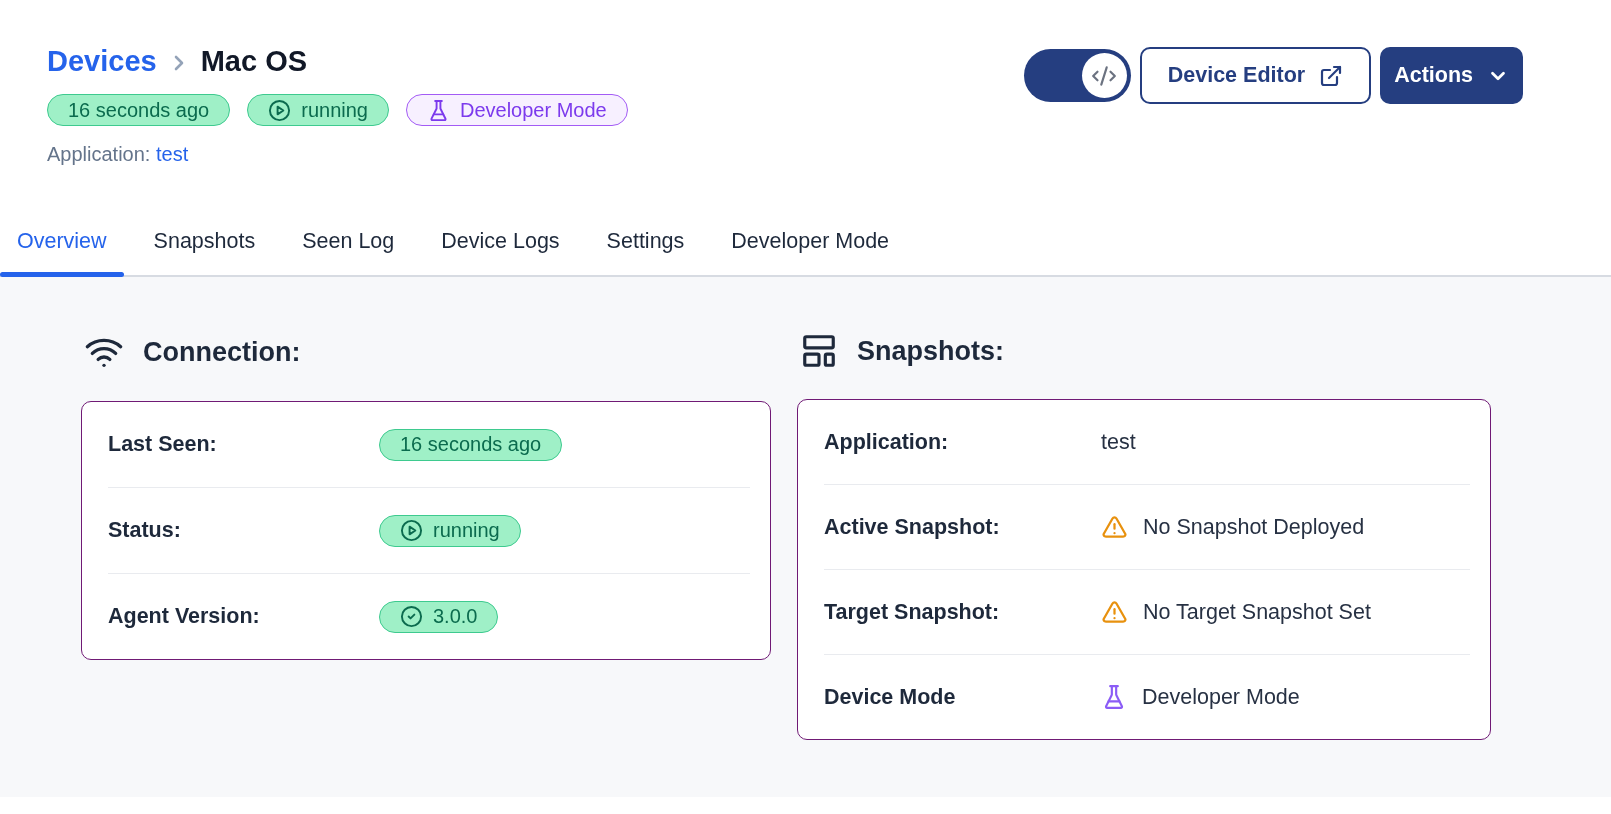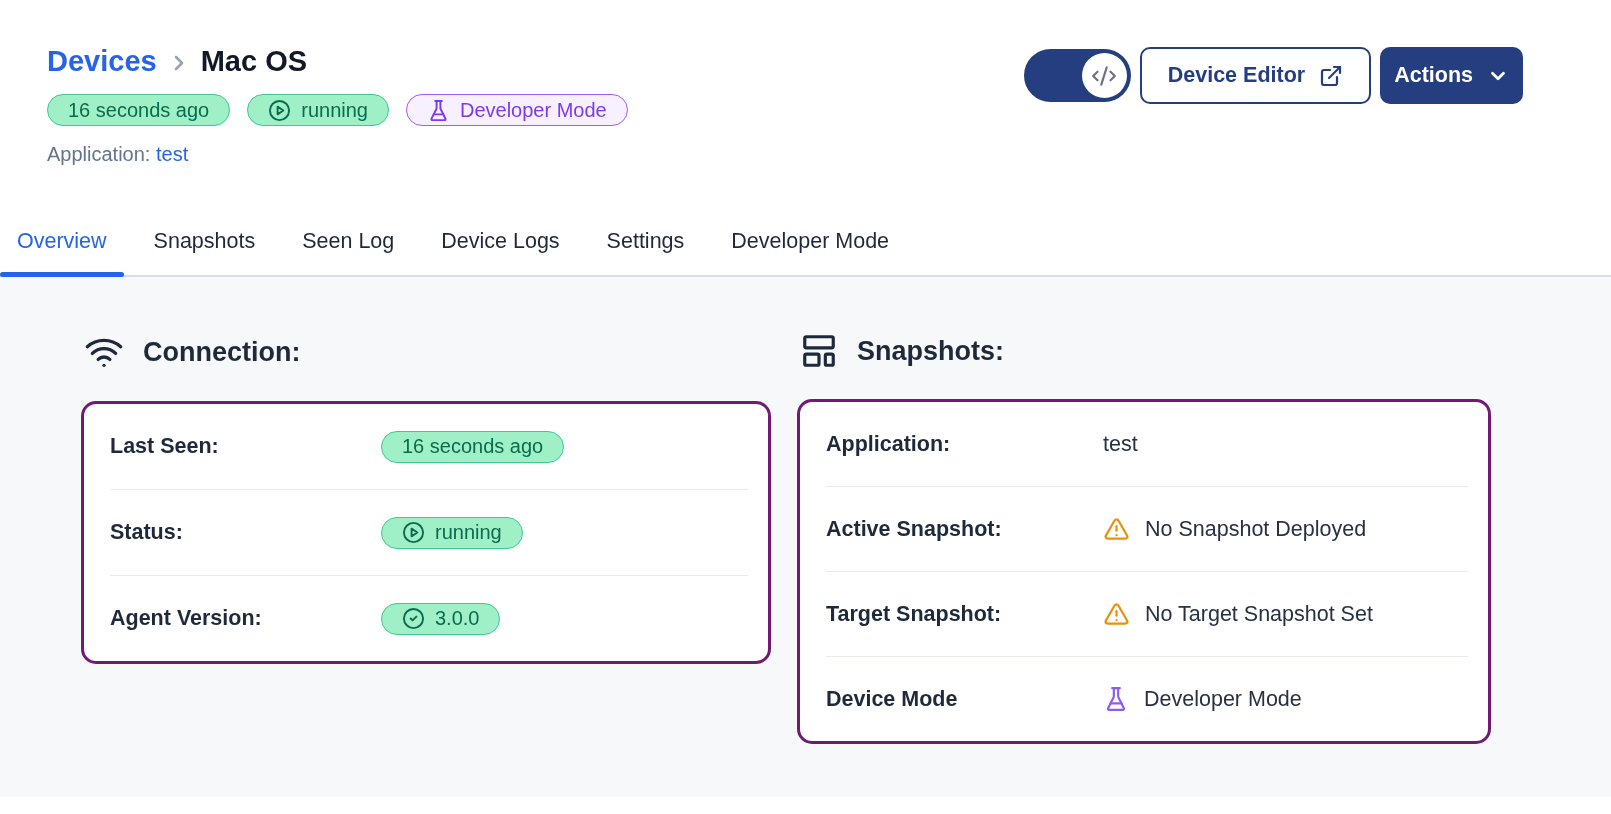--- a/index.html
+++ b/index.html
@@ -47,21 +47,21 @@
   .tab.active { color:#2563eb; }
   .tab.active::after { content:""; position:absolute; left:0; right:0; bottom:-2px;
     height:5px; background:#2563eb; border-radius:3px; }
 
   
   .content { background:#f7f8fa; height:520px; padding:55px 0 0 81px;
     display:flex; gap:26px; align-items:flex-start; }
   .panel-heading { display:flex; align-items:center; gap:19px; margin:0 0 29px 3px;
     color:#1e293b; }
   .panel-heading h2 { font-size:27px; font-weight:700; color:#1e293b; }
-  .card { background:#ffffff; border:3px solid #701a75; border-radius:15px; }
+  .card { background:#ffffff; border:1px solid #701a75; border-radius:10px; }
   .panel.connection .card { width:690px; }
   .panel.deployment .card { width:694px; }
   .row { display:grid; align-items:center; padding-left:26px; }
   .connection .row { grid-template-columns:271px 1fr; height:85px; }
   .deployment .row { grid-template-columns:277px 1fr; height:84px; }
   .row-label { font-size:21.5px; font-weight:700; color:#1e293b; }
   .row-value { display:flex; align-items:center; gap:15px; font-size:21.5px; color:#273143; }
   .divider { height:1px; background:#e9ebef; margin:0 20px 0 26px; }
   .warn { color:#e8910e; flex:none; }
   .flask-purple { color:#8b5cf6; flex:none; }

